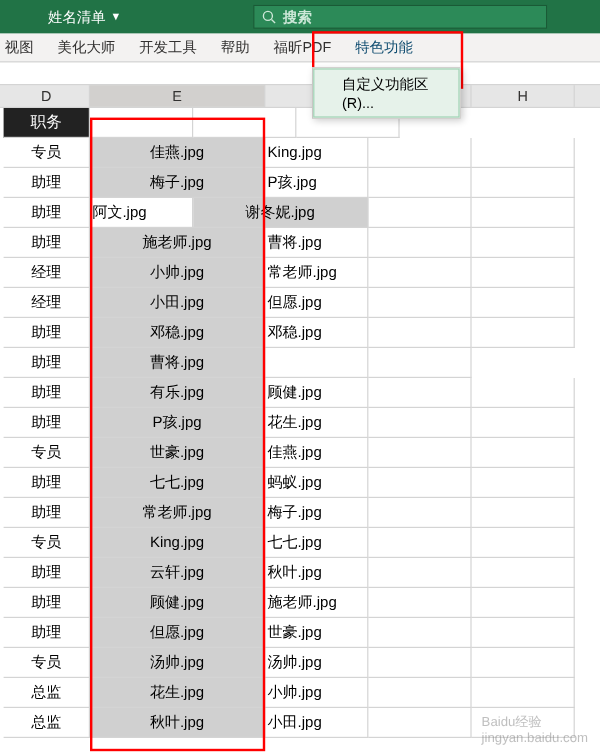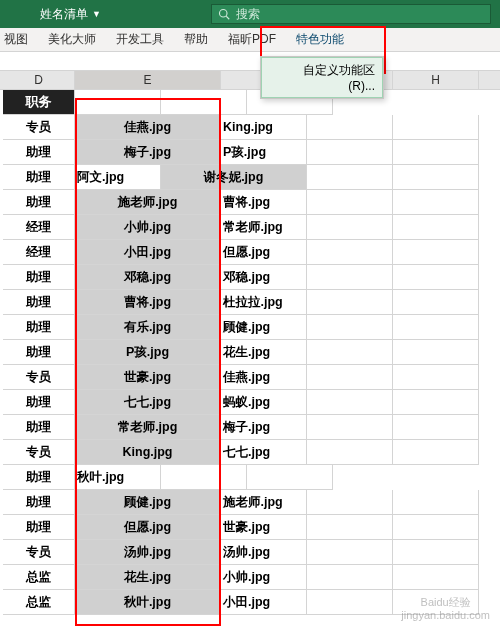--- a/index.html
+++ b/index.html
@@ -1,56 +1,56 @@
 <!DOCTYPE html>
 <html><head>
 <meta charset="utf-8">
 <style>
   * { box-sizing: border-box; margin: 0; padding: 0; font-family: "Microsoft YaHei", sans-serif; }
   body { background: #fff; width: 500px; height: 630px; overflow: hidden; position: relative; }
   
   .topbar { background: #217346; height: 28px; display: flex; align-items: center; padding: 0 8px; }
   .namelist { color: #fff; font-size: 12px; display: flex; align-items: center; gap: 4px; margin-left: 32px; }
   .namelist .arrow { font-size: 9px; }
-  .searchbox { margin-left: 110px; display: flex; align-items: center; background: #2c8a58; border: 1px solid #1a5a36; height: 20px; width: 280px; padding: 0 6px; color: #cde8d8; font-size: 12px; gap: 6px; }
+  .searchbox { margin-left: 110px; display: flex; align-items: center; background: #2c8a58; border: 1px solid #1a5a36; height: 20px; width: 245px; padding: 0 6px; color: #cde8d8; font-size: 12px; gap: 6px; font-weight: bold; }
   .searchbox svg { width: 12px; height: 12px; }
   
   .ribbon { background: #f3f2f1; height: 24px; display: flex; align-items: center; border-bottom: 1px solid #d4d4d4; }
   .tab { padding: 0 10px; font-size: 12px; color: #323130; cursor: pointer; }
   .tab-green { color: #0c4a6e; }
   
-  .dropdown { position: absolute; top: 56px; left: 260px; width: 124px; background: #fff; border: 1px solid #c8c6c4; box-shadow: 2px 2px 6px rgba(0,0,0,0.2); font-size: 12px; z-index: 10; text-align: right; }
+  .dropdown { position: absolute; top: 56px; left: 260px; width: 124px; background: #fff; border: 1px solid #c8c6c4; box-shadow: 2px 2px 6px rgba(0,0,0,0.2); font-size: 12px; z-index: 10; }
   .dropdown-item { padding: 5px 8px 5px 24px; position: relative; cursor: pointer; }
   .dropdown-item.checked::before { content: "✓"; position: absolute; left: 6px; }
   .dropdown-item.hl { background: #e6f2ea; border: 1px solid #9fd3b3; padding: 4px 7px 4px 23px; }
   
   .redbox-menu { position: absolute; top: 26px; left: 260px; width: 126px; height: 48px; border: 2px solid #ff0000; z-index: 5; pointer-events: none; }
   
   .sheet { margin-top: 18px; }
   .colheaders { display: flex; height: 20px; background: #e6e6e6; border-top: 1px solid #d4d4d4; border-bottom: 1px solid #d4d4d4; }
   .colhdr { border-right: 1px solid #d4d4d4; display: flex; align-items: center; justify-content: center; font-size: 12px; color: #323130; }
   .colhdr.sel { background: #d2d0ce; }
   
   .rows { }
-  .row { display: flex; height: 25px; font-weight: bold; }
+  .row { display: flex; height: 25px; }
   .cell { border-right: 1px solid #d4d4d4; border-bottom: 1px solid #d4d4d4; display: flex; align-items: center; justify-content: center; font-size: 12.5px; color: #000; overflow: hidden; white-space: nowrap; }
   .cell.left { justify-content: flex-start; padding-left: 2px; }
   .cell.dark { background: #222; color: #fff; font-size: 13px; }
   .cell.sel { background: #d0d0d0; }
   
   .w-pad { width: 3px; border: none; }
   .w-D { width: 72px; }
   .w-E { width: 146px; }
   .w-F { width: 86px; }
   .w-G { width: 86px; }
   .w-H { width: 86px; }
   
   .redbox-col { position: absolute; top: 98px; left: 75px; width: 146px; height: 528px; border: 2px solid #ff0000; z-index: 5; pointer-events: none; }
   
-  .watermark { position: absolute; bottom: 8px; right: 10px; color: rgba(128,128,128,0.5); font-size: 11px; text-align: center; line-height: 1.2; margin-top: 36px; }
+  .watermark { position: absolute; bottom: 8px; right: 10px; color: rgba(128,128,128,0.5); font-size: 11px; text-align: left; line-height: 1.2; margin-top: 36px; }
 </style>
 </head>
 <body>
 
 <div class="topbar">
   <div class="namelist">
     <span>姓名清单</span>
     <span class="arrow">▼</span>
   </div>
   <div class="searchbox">
@@ -147,21 +147,20 @@
         <div class="cell w-D">助理</div>
         <div class="cell sel w-E">邓稳.jpg</div>
         <div class="cell left w-F">邓稳.jpg</div>
         <div class="cell w-G"></div>
         <div class="cell w-H"></div>
       </div>
       <div class="row">
         <div class="w-pad"></div>
         <div class="cell w-D">助理</div>
         <div class="cell sel w-E">曹将.jpg</div>
-        <div class="cell left w-F">杜拉拉.jpg</div>
         <div class="cell w-G"></div>
         <div class="cell w-H"></div>
       </div>
       <div class="row">
         <div class="w-pad"></div>
         <div class="cell w-D">助理</div>
         <div class="cell sel w-E">有乐.jpg</div>
         <div class="cell left w-F">顾健.jpg</div>
         <div class="cell w-G"></div>
         <div class="cell w-H"></div>
@@ -202,20 +201,21 @@
         <div class="w-pad"></div>
         <div class="cell w-D">专员</div>
         <div class="cell sel w-E">King.jpg</div>
         <div class="cell left w-F">七七.jpg</div>
         <div class="cell w-G"></div>
         <div class="cell w-H"></div>
       </div>
       <div class="row">
         <div class="w-pad"></div>
         <div class="cell w-D">助理</div>
+        <div class="cell sel w-E">云轩.jpg</div>
         <div class="cell left w-F">秋叶.jpg</div>
         <div class="cell w-G"></div>
         <div class="cell w-H"></div>
       </div>
       <div class="row">
         <div class="w-pad"></div>
         <div class="cell w-D">助理</div>
         <div class="cell sel w-E">顾健.jpg</div>
         <div class="cell left w-F">施老师.jpg</div>
         <div class="cell w-G"></div>

